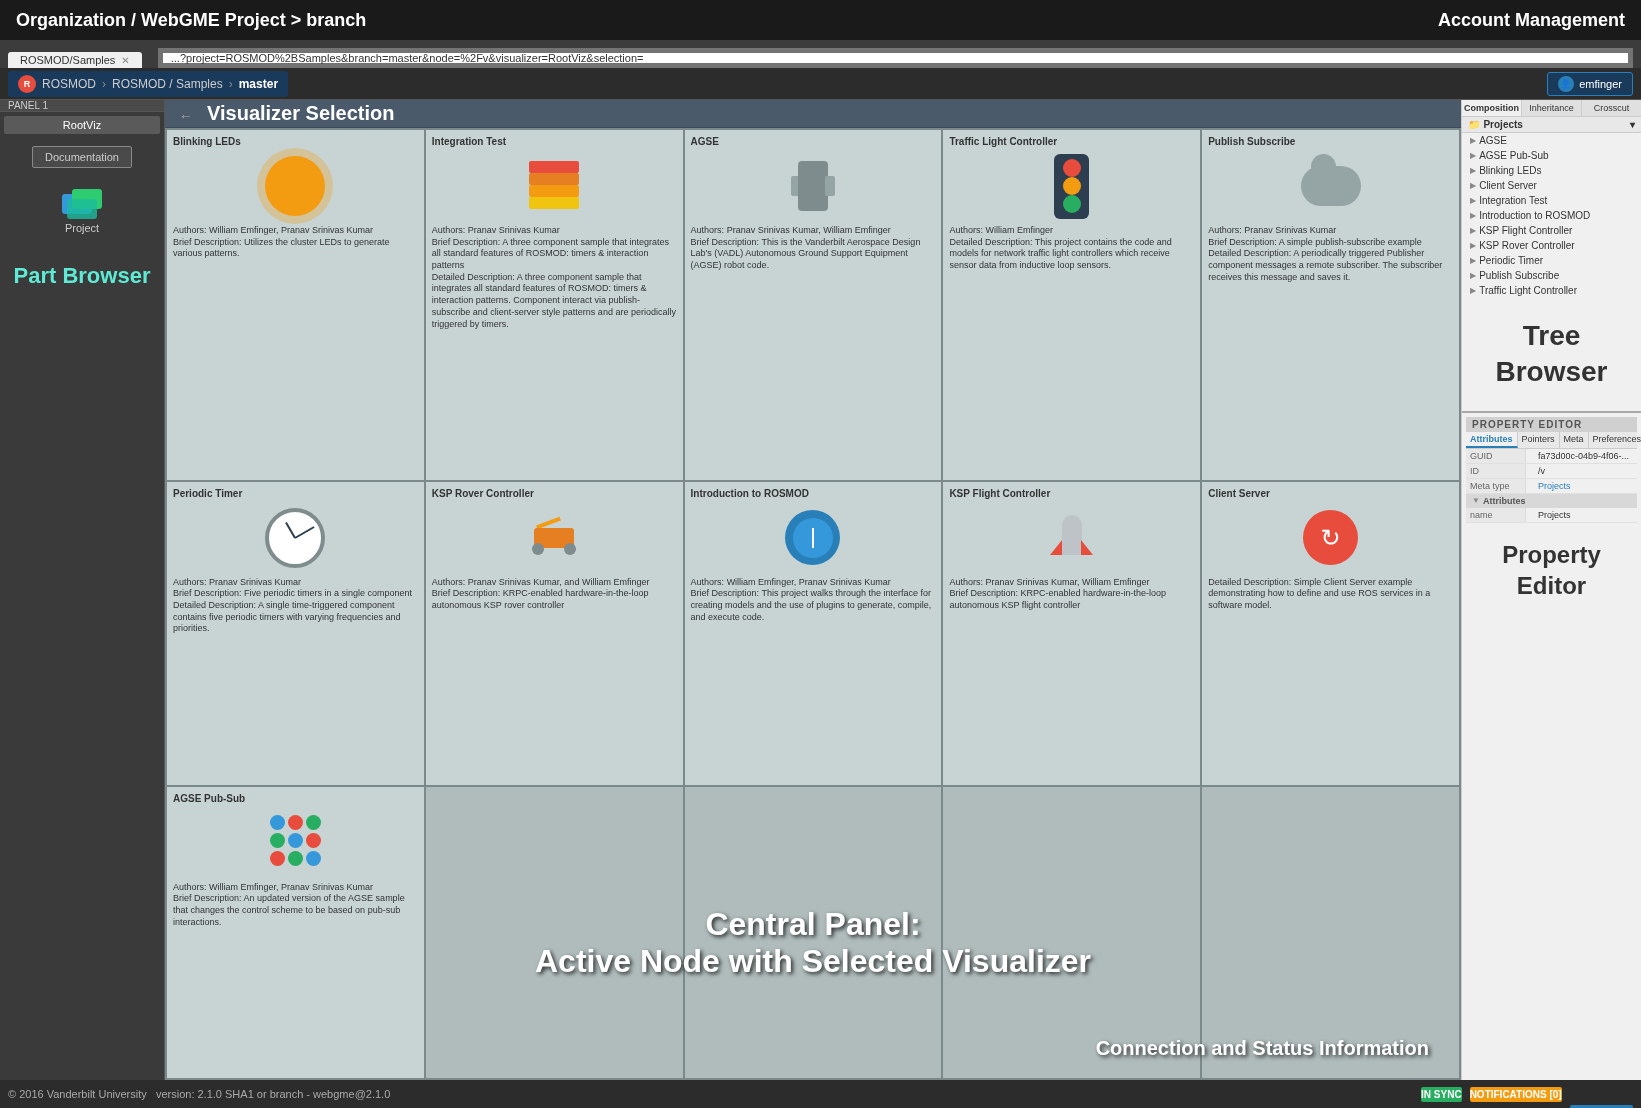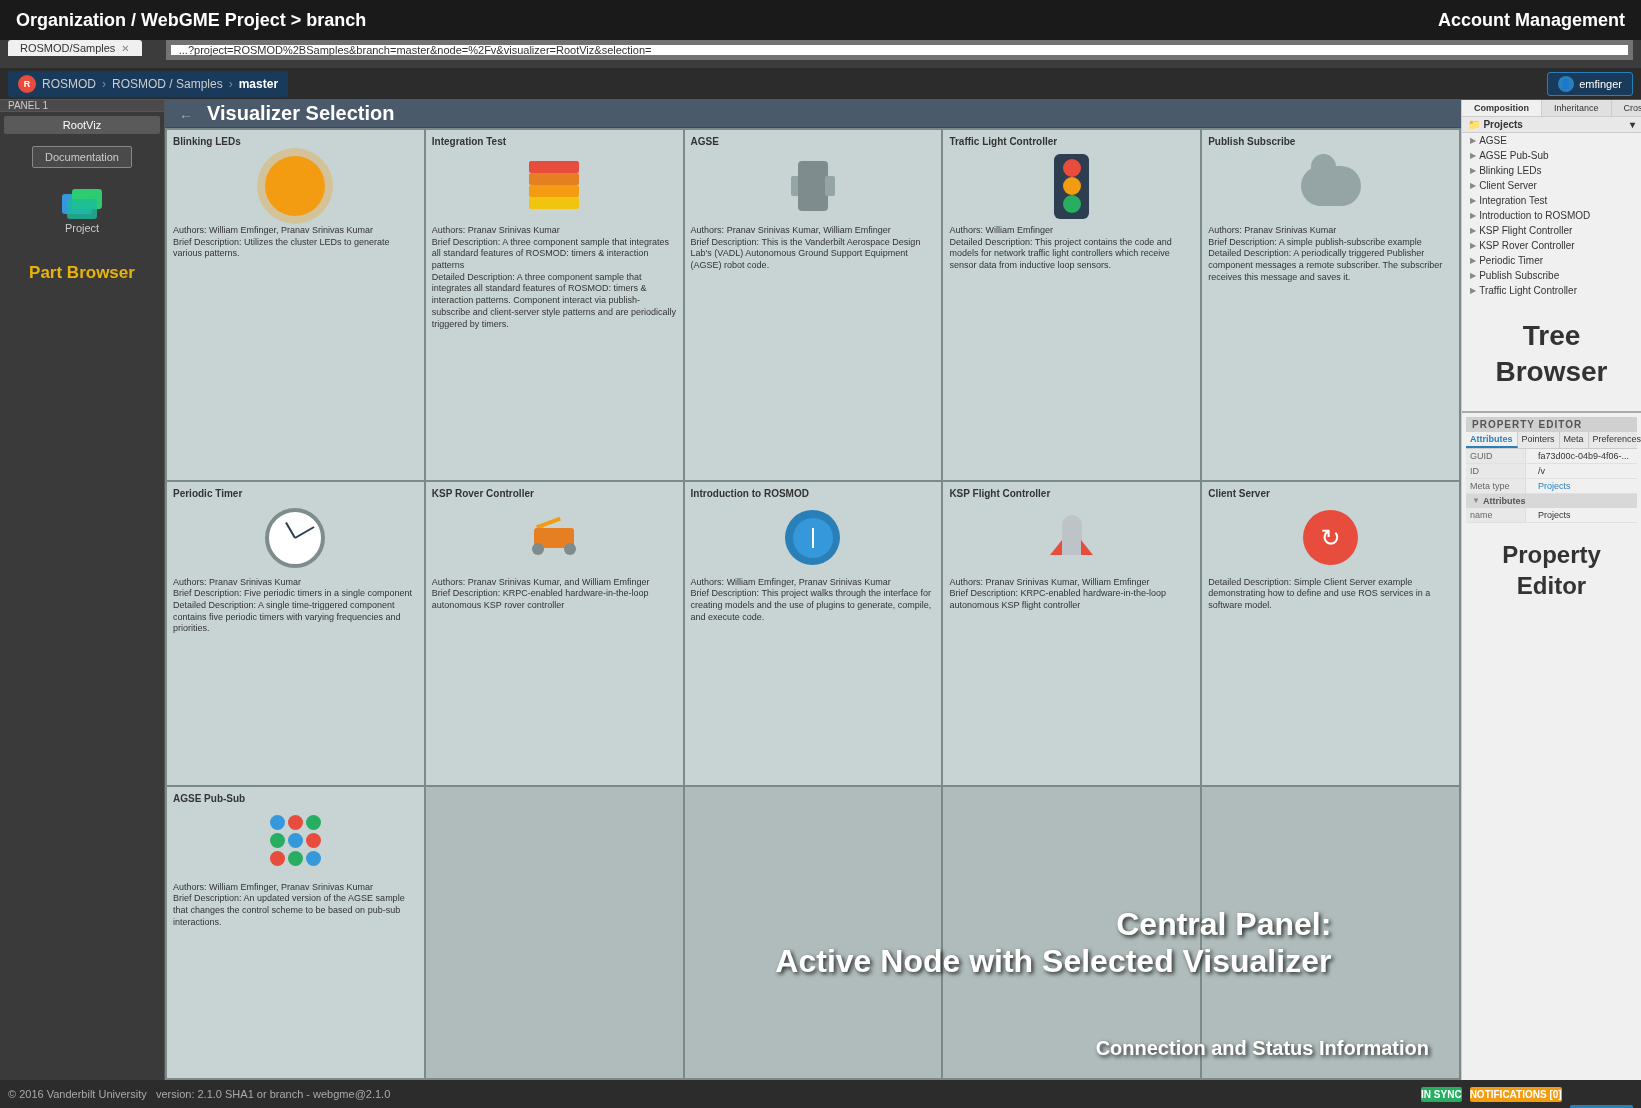--- a/index.html
+++ b/index.html
@@ -16,23 +16,23 @@
       padding: 0 16px;
       font-size: 18px;
       font-weight: bold;
     }
 
     
     .browser-chrome {
       background: #3c3c3c;
       height: 28px;
       display: flex;
-      align-items: flex-start;
+      align-items: flex-end;
       padding: 0 8px;
-      gap: 24px;
+      gap: 16px;
     }
     .browser-tab {
       background: #f0f0f0;
       color: #333;
       padding: 2px 12px;
       font-size: 11px;
       border-radius: 3px 3px 0 0;
       display: flex;
       align-items: center;
       gap: 6px;
@@ -162,22 +162,22 @@
       width: 50px; height: 40px;
       position: relative;
     }
     .block { position: absolute; border-radius: 3px; }
     .block-blue { background: #3498db; width: 30px; height: 20px; top: 10px; left: 5px; }
     .block-green { background: #2ecc71; width: 30px; height: 20px; top: 5px; left: 15px; }
     .block-teal { background: #1abc9c; width: 30px; height: 20px; top: 15px; left: 10px; opacity: 0.8; }
     .project-label { color: #ccc; font-size: 11px; text-align: center; margin-top: 4px; }
 
     .part-browser-label {
-      color: #eab308;
-      font-size: 17px;
+      color: #5eead4;
+      font-size: 22px;
       font-weight: bold;
       text-align: center;
       padding: 20px 8px;
       line-height: 1.3;
     }
 
     
     .center-panel {
       flex: 1;
       background: #5a6a6a;
@@ -355,21 +355,21 @@
       position: absolute;
       color: white;
       font-weight: bold;
       text-shadow: 2px 2px 4px rgba(0,0,0,0.8);
       pointer-events: none;
     }
     .central-panel-overlay {
       bottom: 100px;
       left: 50%;
       transform: translateX(-50%);
-      text-align: right;
+      text-align: center;
       font-size: 32px;
       width: 80%;
     }
     .connection-overlay {
       bottom: 20px;
       right: 32px;
       font-size: 20px;
     }
 
     
@@ -381,21 +381,21 @@
       flex-direction: column;
       font-size: 11px;
     }
     .right-panel-tabs {
       display: flex;
       border-bottom: 1px solid #ccc;
       background: #e0e0e0;
     }
     .right-tab {
       flex: 1;
-      padding: 3px 12px;
+      padding: 3px 2px;
       text-align: center;
       font-size: 9px;
       cursor: pointer;
       border-right: 1px solid #ccc;
       color: #333;
     }
     .right-tab.active { background: #f0f0f0; font-weight: bold; }
     .right-tab:last-child { border-right: none; }
     .tree-section-header {
       background: #e8e8e8;

